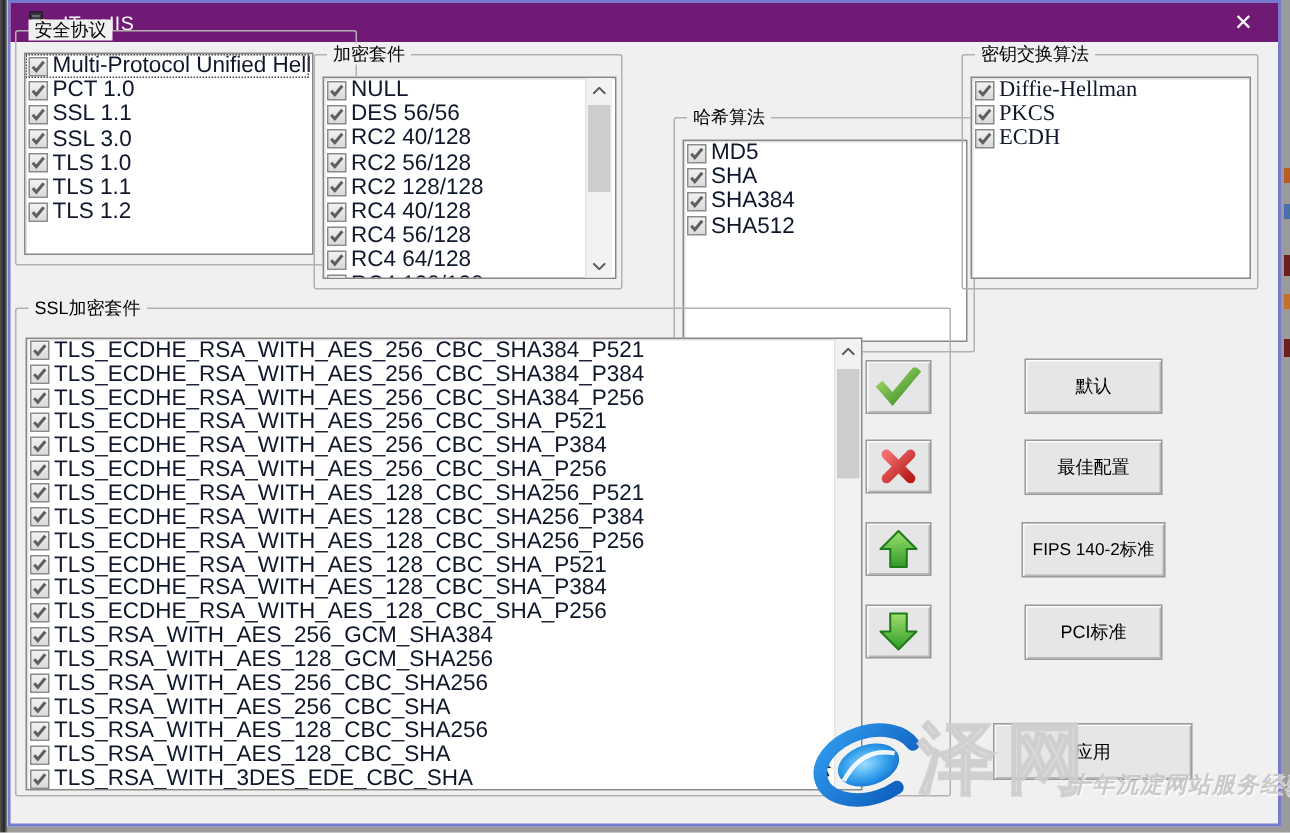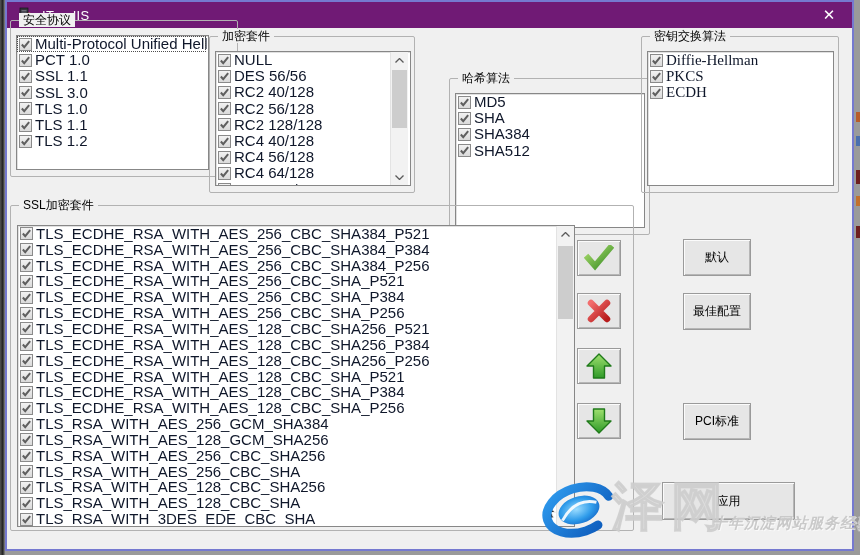--- a/index.html
+++ b/index.html
@@ -84,21 +84,21 @@
   
   .btn{
     position:absolute;background:#e6e6e6;border:1px solid #9a9a9a;
     box-shadow:inset 1px 1px 0 #fbfbfb,inset -1px -1px 0 #b6b6b6;
     display:flex;align-items:center;justify-content:center;
     font-size:12px;color:#000;box-sizing:border-box;cursor:default;
   }
   .icon-btn{left:572px;width:44px;height:36px;}
   #btn-confirm{top:240px;} #btn-remove{top:293px;}
   #btn-up{top:348px;}     #btn-down{top:403px;}
-  .side-btn{left:678px;width:68px;height:37px;}
+  .side-btn{left:678px;width:92px;height:37px;}
   #btn-default{top:239px;} #btn-best{top:293px;}
   #btn-fips{top:348px;left:676px;width:96px;font-size:11.5px;}
   #btn-pci{top:403px;}
   #btn-apply{left:657px;top:482px;width:133px;height:38px;}
 
   
   #watermark{position:absolute;inset:0;pointer-events:none;z-index:60;}
   .wm-logo{position:absolute;left:538px;top:479px;}
   .wm-brand{
     position:absolute;left:612px;top:478px;font-size:52px;line-height:56px;
@@ -568,20 +568,21 @@
           <stop offset="0" stop-color="#9fe06f"></stop>
               <stop offset="1" stop-color="#2f9a28"></stop>
         </linearGradient>
           </defs>
         <polygon points="15,26 27,14 20.5,14 20.5,2 9.5,2 9.5,14 3,14" fill="url(#gdn)" stroke="#1f7a1a" stroke-width="1.4" stroke-linejoin="round"></polygon>
       </svg>
     </div>
 
     <div class="btn side-btn" id="btn-default">默认</div>
     <div class="btn side-btn" id="btn-best">最佳配置</div>
+    <div class="btn side-btn" id="btn-fips">FIPS 140-2标准</div>
     <div class="btn side-btn" id="btn-pci">PCI标准</div>
     <div class="btn" id="btn-apply">应用</div>
   </div>
 
   <div class="edge-frag" style="top:112px;height:10px;background:#b85c2a;"></div>
   <div class="edge-frag" style="top:136px;height:10px;background:#4a6fae;"></div>
   <div class="edge-frag" style="top:170px;height:14px;background:#6e1f1f;"></div>
   <div class="edge-frag" style="top:196px;height:10px;background:#c2702e;"></div>
   <div class="edge-frag" style="top:226px;height:12px;background:#6e1f1f;"></div>
 

